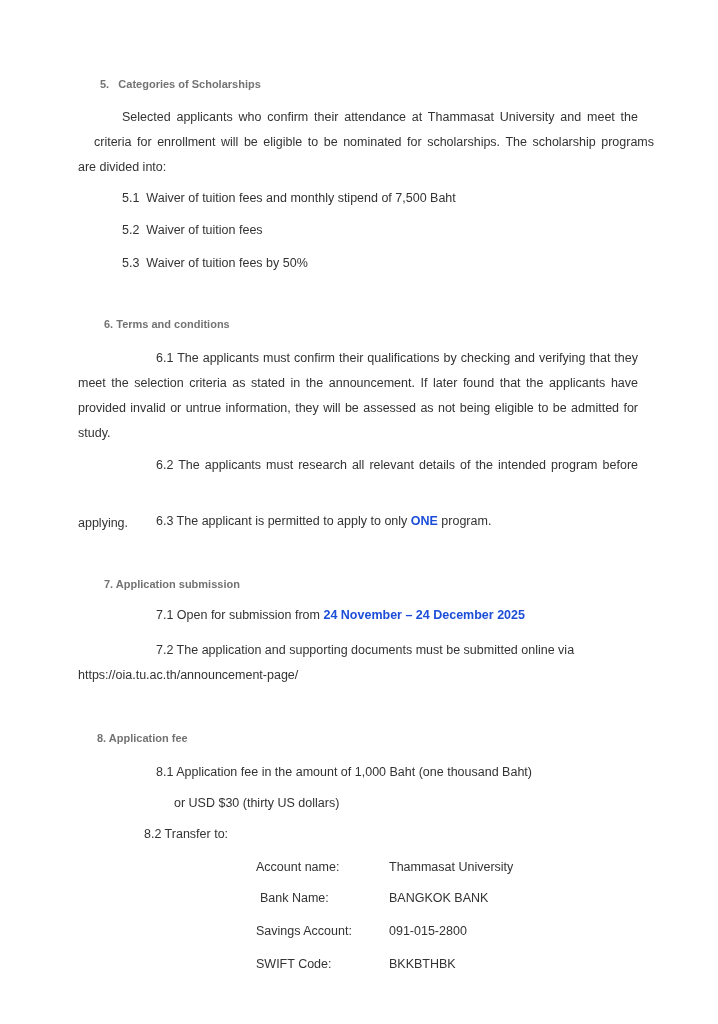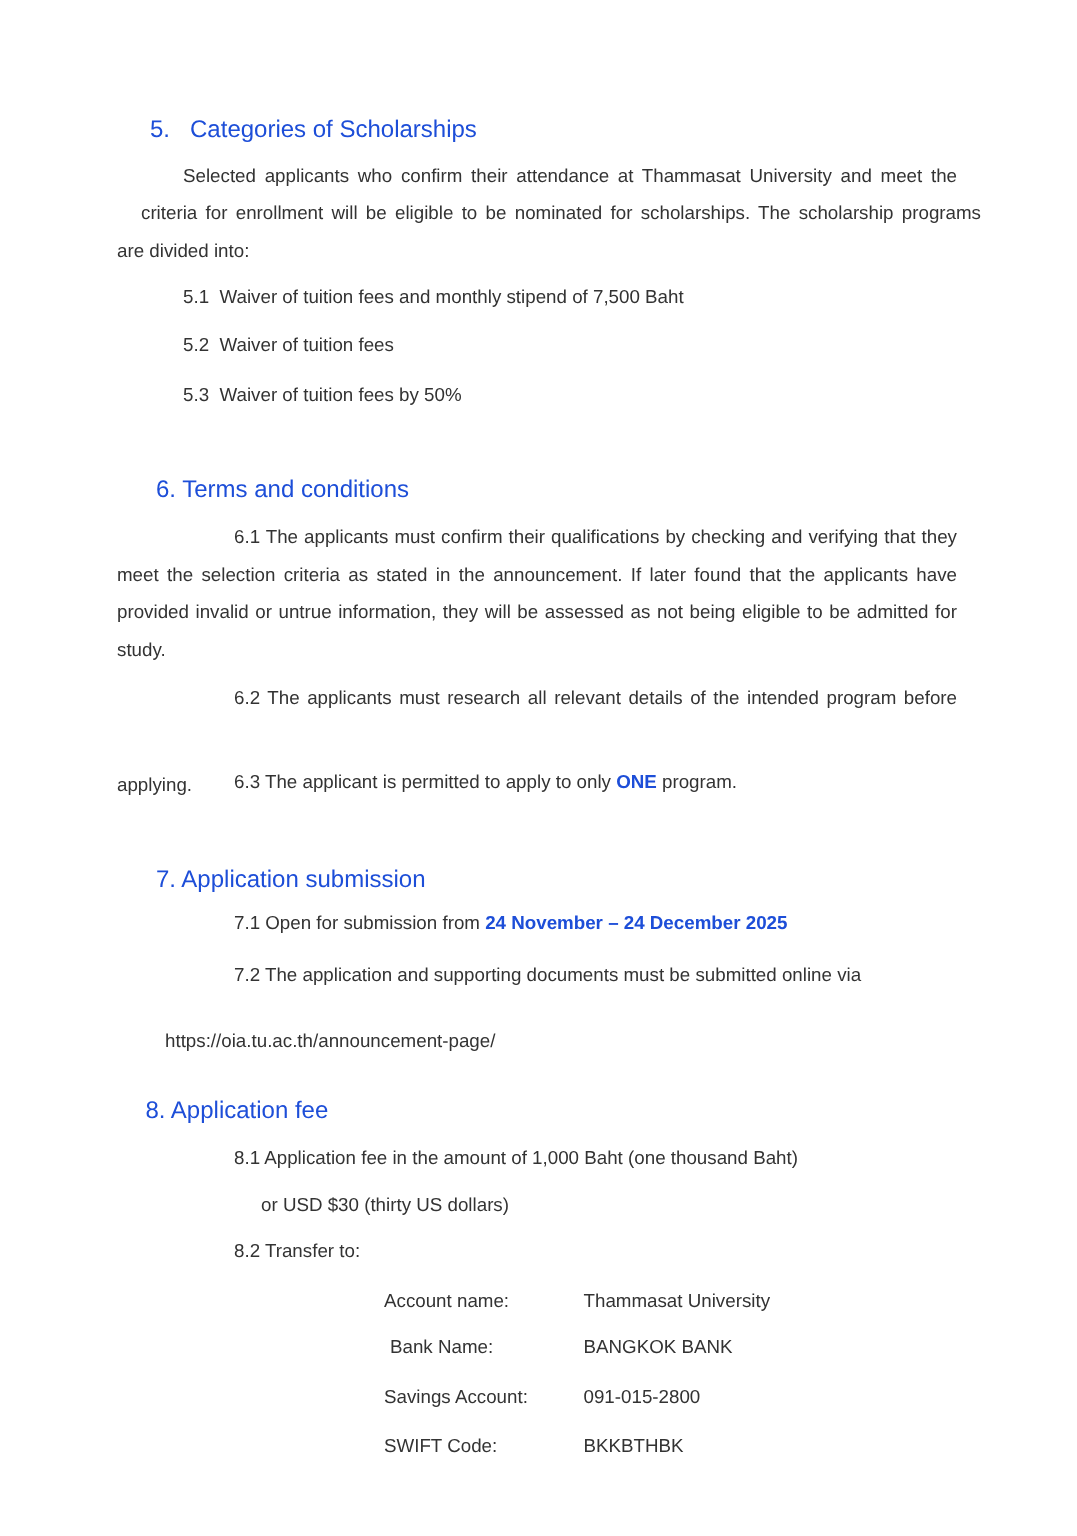--- a/index.html
+++ b/index.html
@@ -1,21 +1,21 @@
 <!DOCTYPE html>
 <html><head>
 <meta charset="utf-8">
 <style>
   html, body { margin: 0; padding: 0; background: #ffffff; }
   body {
     width: 718px; height: 1024px; position: relative; overflow: hidden;
     font-family: "Liberation Sans", sans-serif; color: #2b2b2b; font-size: 12.5px;
   }
   .abs { position: absolute; white-space: nowrap; }
-  .h { font-weight: normal; color: #1d4ed8; font-size: 16px; }
+  .h { font-weight: bold; color: #737373; font-size: 11px; }
   .p { line-height: 25px; color: #333; }
   .just { text-align: justify; text-align-last: justify; white-space: normal; }
   b { color: #1d4ed8; }
 </style>
 </head>
 <body>
 
 <div class="abs h" style="left:100px;top:78px;">
   <span>5.</span>&nbsp;&nbsp;
   <span>Categories of Scholarships</span>
@@ -54,29 +54,29 @@
 </div>
 
 <div class="abs h" style="left:104px;top:578px;">
   <span>7.</span>
   <span>Application submission</span>
 </div>
 <div class="abs p" style="left:156px;top:603px;">
   <span>7.1 Open for submission from </span><b>24 November – 24 December 2025</b>
 </div>
 <div class="abs p" style="left:156px;top:638px;">7.2 The application and supporting documents must be submitted online via</div>
-<div class="abs p" style="left:78px;top:682px;margin-left:32px;">https://oia.tu.ac.th/announcement-page/</div>
+<div class="abs p" style="left:78px;top:663px;">https://oia.tu.ac.th/announcement-page/</div>
 
 <div class="abs h" style="left:97px;top:732px;">
   <span>8.</span>
   <span>Application fee</span>
 </div>
 <div class="abs p" style="left:156px;top:760px;">8.1 Application fee in the amount of 1,000 Baht (one thousand Baht)</div>
 <div class="abs p" style="left:174px;top:791px;text-align:right;">or USD $30 (thirty US dollars)</div>
-<div class="abs p" style="left:156px;top:822px;">8.2 Transfer to:</div>
+<div class="abs p" style="left:144px;top:822px;">8.2 Transfer to:</div>
 
 <div class="abs p" style="left:256px;top:855px;">Account name:</div>
 <div class="abs p" style="left:389px;top:855px;">Thammasat University</div>
 <div class="abs p" style="left:260px;top:886px;">Bank Name:</div>
 <div class="abs p" style="left:389px;top:886px;">BANGKOK BANK</div>
 <div class="abs p" style="left:256px;top:919px;">Savings Account:</div>
 <div class="abs p" style="left:389px;top:919px;">091-015-2800</div>
 <div class="abs p" style="left:256px;top:952px;">SWIFT Code:</div>
 <div class="abs p" style="left:389px;top:952px;">BKKBTHBK</div>
 

